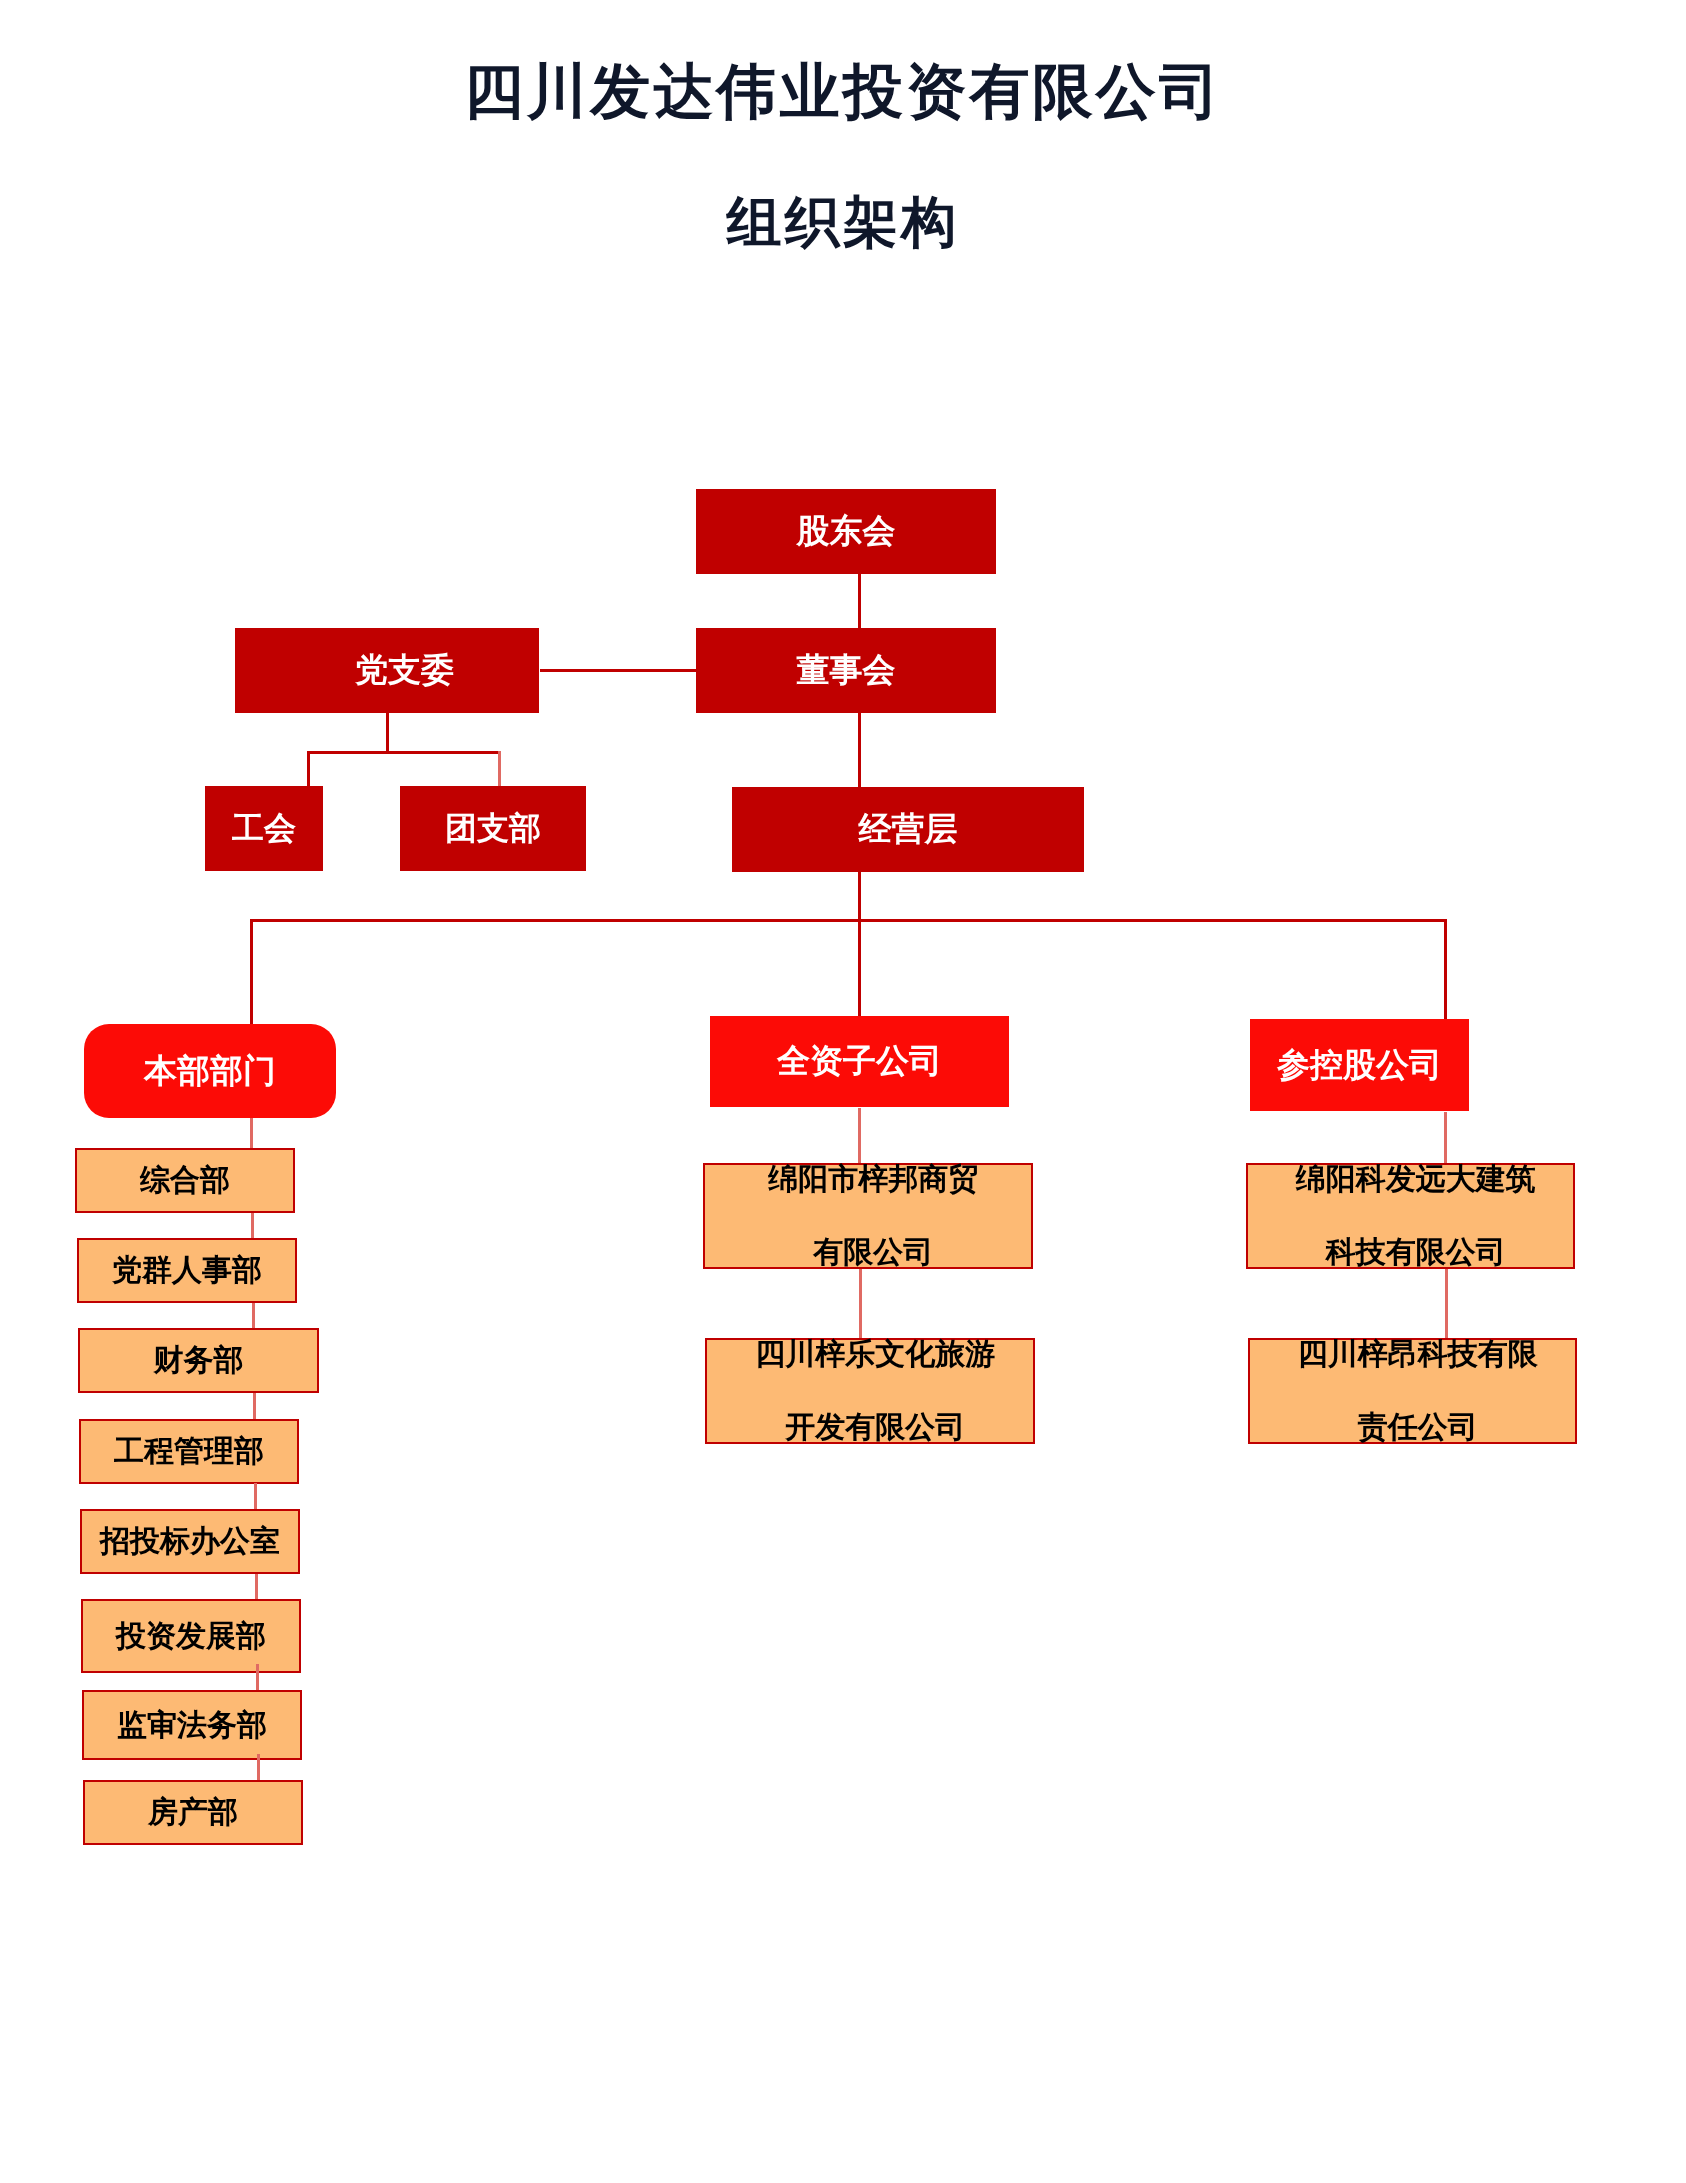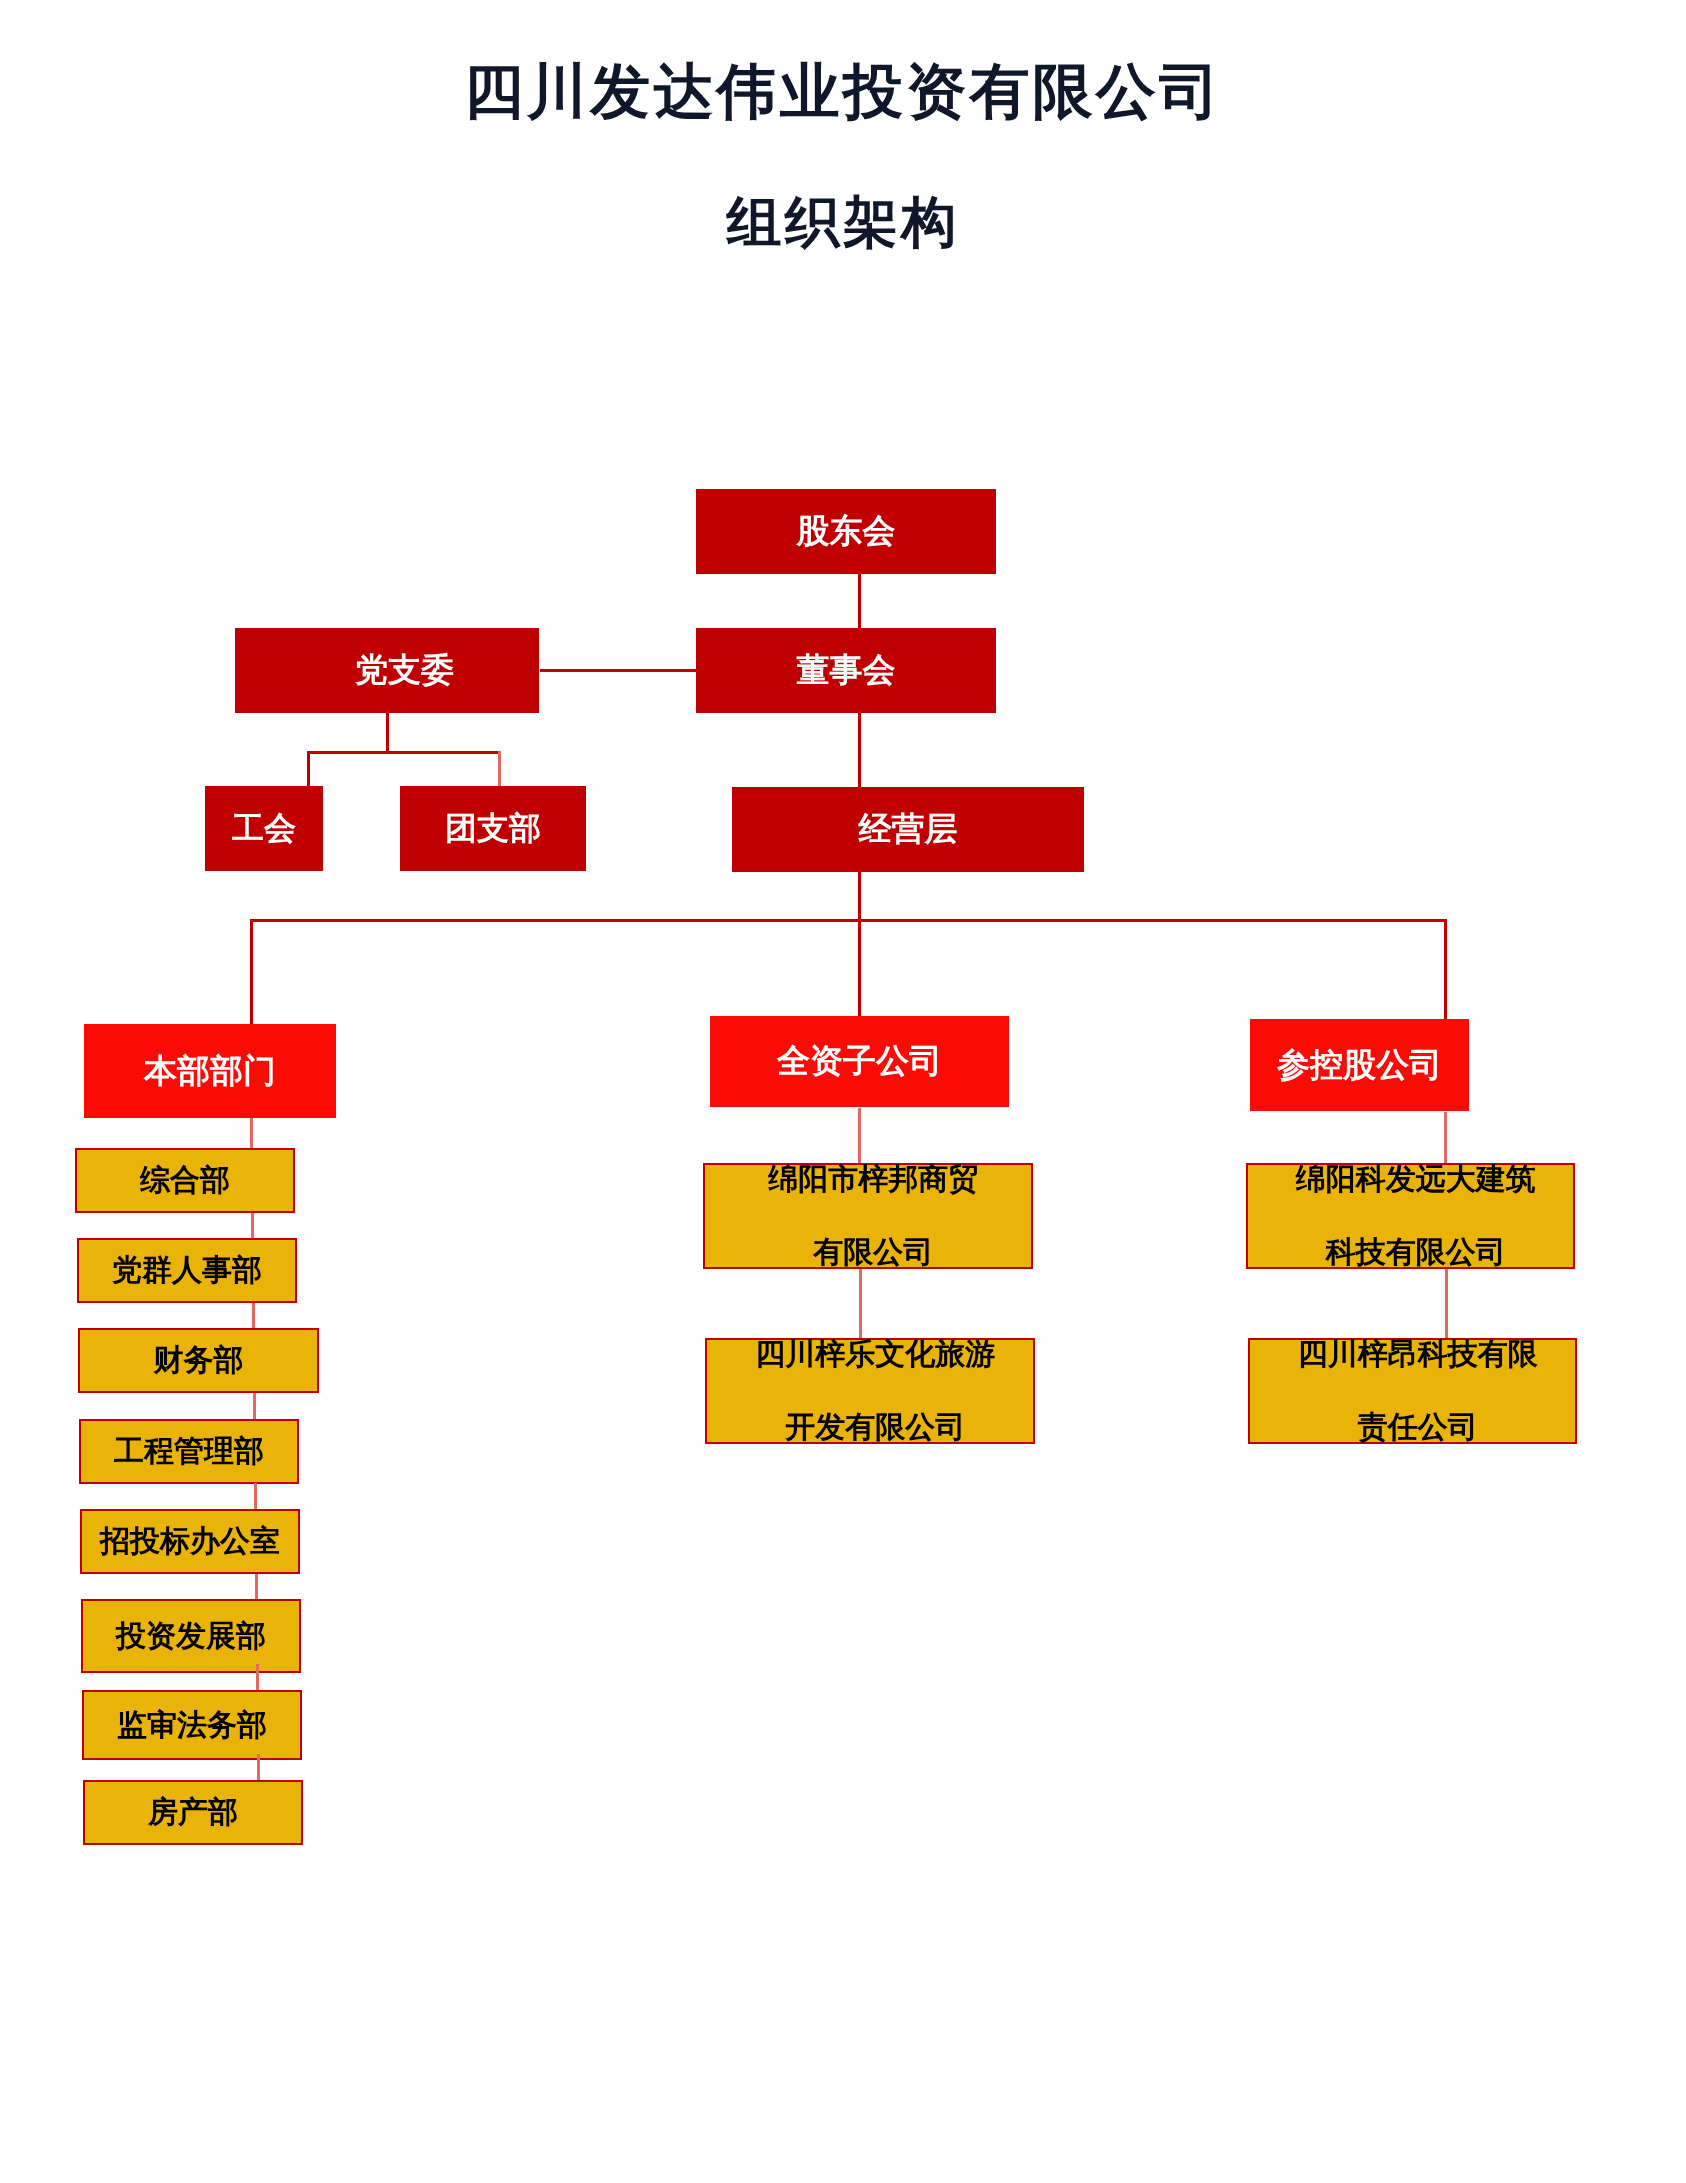--- a/index.html
+++ b/index.html
@@ -41,21 +41,21 @@
     background:#C00000;
     color:#ffffff;
     border:0;
   }
   .node.bright{
     background:#FC0B06;
     color:#ffffff;
     border:0;
   }
   .node.outline{
-    background:#eab308;
+    background:#fdba74;
     color:#000000;
     border:2.1px solid #C00000;
   }
   .node span{display:block;width:100%;padding:0 5.3px;}
 
   
   .conn{
     position:absolute;
     background:#C00000;
   }
@@ -107,21 +107,21 @@
     <span>团支部</span>
   </div>
 
   <div class="conn v" style="left:858px;top:872px;height:49px;"></div>
   <div class="conn h" style="left:250px;top:919px;width:1196px;"></div>
 
   <div class="conn v" style="left:250px;top:919px;height:105px;"></div>
   <div class="conn v" style="left:858px;top:919px;height:97px;"></div>
   <div class="conn v" style="left:1444px;top:919px;height:100px;"></div>
 
-  <div class="node bright" style="left:84px;top:1024px;width:252px;height:94px;font-size:33px;">
+  <div class="node bright" style="left:84px;top:1024px;width:252px;height:94px;font-size:33px;border-radius:25px;">
     <span>本部部门</span>
   </div>
   <div class="node bright" style="left:710px;top:1016px;width:299px;height:91px;font-size:33px;">
     <span>全资子公司</span>
   </div>
   <div class="node bright" style="left:1250px;top:1019px;width:219px;height:92px;font-size:33px;">
     <span>参控股公司</span>
   </div>
 
   <div class="conn v faint" style="left:250px;top:1118px;height:31px;"></div>

